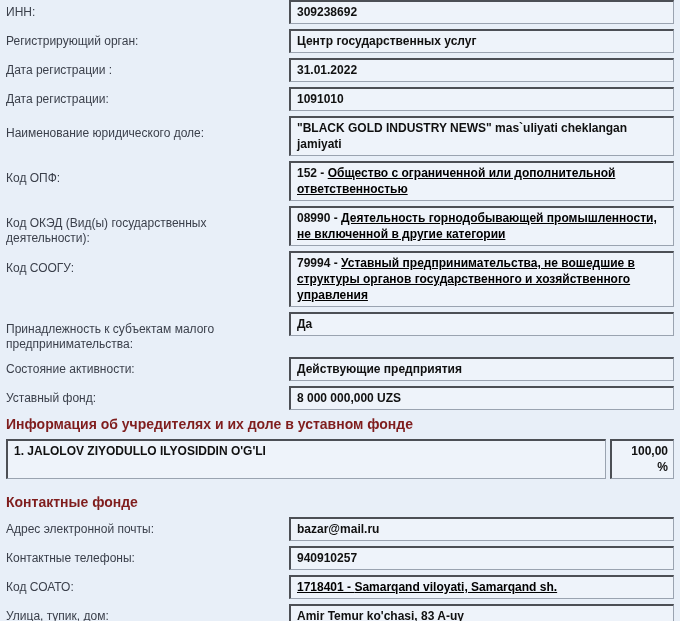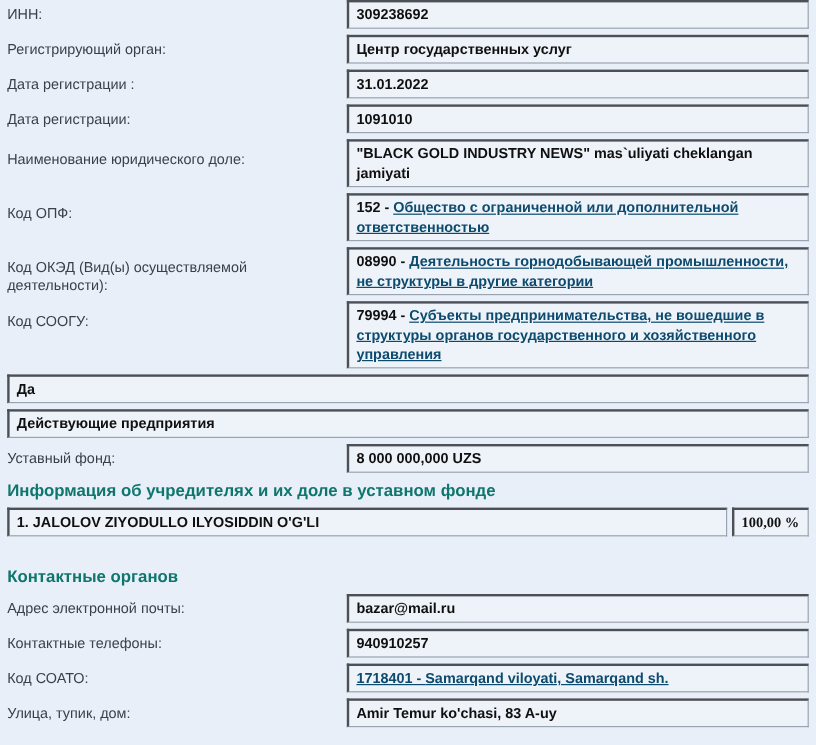--- a/index.html
+++ b/index.html
@@ -52,48 +52,47 @@
     border-right: 1px solid #9aa3b0;
     border-bottom: 1px solid #9aa3b0;
     padding: 2px 5px 3px 6px;
     font-weight: bold;
     font-size: 12px;
     line-height: 16px;
     color: #101010;
   }
   .box .lnk {
     text-decoration: underline;
-    color: #0c4a6e;
+    color: #000000;
     cursor: pointer;
   }
 
   
   .heading {
     font-size: 14px;
     font-weight: bold;
-    color: #0f766e;
+    color: #7f1d1d;
     line-height: 18px;
     margin: 5px 0 6px 0;
   }
 
   
   .founder {
     display: flex;
     align-items: stretch;
     width: 100%;
-    margin-bottom: 24px;
+    margin-bottom: 14px;
   }
   .founder .fname {
     flex: 1 1 auto;
   }
   .founder .fpct {
     flex: 0 0 64px;
     margin-left: 4px;
-    text-align: left;
-    font-family: Liberation Serif, serif;
+    text-align: right;
   }
 </style>
 </head>
 <body>
 
 <div class="page">
 
   <div>
 
     <div class="row">
@@ -120,52 +119,54 @@
       <div class="label tall">Наименование юридического доле:</div>
       <div class="box">"BLACK GOLD INDUSTRY NEWS" mas`uliyati cheklangan jamiyati</div>
     </div>
 
     <div class="row">
       <div class="label tall">Код ОПФ:</div>
       <div class="box"><span>152 - </span><span class="lnk">Общество с ограниченной или дополнительной ответственностью</span></div>
     </div>
 
     <div class="row">
-      <div class="label tall">Код ОКЭД (Вид(ы) осуществляемой деятельности):</div>
-      <div class="box"><span>08990 - </span><span class="lnk">Деятельность горнодобывающей промышленности, не структуры в другие категории</span></div>
+      <div class="label tall">Код ОКЭД (Вид(ы) государственных деятельности):</div>
+      <div class="box"><span>08990 - </span><span class="lnk">Деятельность горнодобывающей промышленности, не включенной в другие категории</span></div>
     </div>
 
     <div class="row">
       <div class="label tall">Код СООГУ:</div>
-      <div class="box"><span>79994 - </span><span class="lnk">Субъекты предпринимательства, не вошедшие в структуры органов государственного и хозяйственного управления</span></div>
+      <div class="box"><span>79994 - </span><span class="lnk">Уставный предпринимательства, не вошедшие в структуры органов государственного и хозяйственного управления</span></div>
     </div>
 
     <div class="row">
+      <div class="label tall">Принадлежность к субъектам малого предпринимательства:</div>
       <div class="box">Да</div>
     </div>
 
     <div class="row">
+      <div class="label">Состояние активности:</div>
       <div class="box">Действующие предприятия</div>
     </div>
 
     <div class="row">
       <div class="label">Уставный фонд:</div>
       <div class="box">8 000 000,000 UZS</div>
     </div>
 
   </div>
 
   <div class="heading">Информация об учредителях и их доле в уставном фонде</div>
 
   <div class="founder">
     <div class="box fname">1. JALOLOV ZIYODULLO ILYOSIDDIN O'G'LI</div>
     <div class="box fpct">100,00 %</div>
   </div>
 
-  <div class="heading">Контактные органов</div>
+  <div class="heading">Контактные фонде</div>
 
   <div class="row">
     <div class="label">Адрес электронной почты:</div>
     <div class="box">bazar@mail.ru</div>
   </div>
 
   <div class="row">
     <div class="label">Контактные телефоны:</div>
     <div class="box">940910257</div>
   </div>

